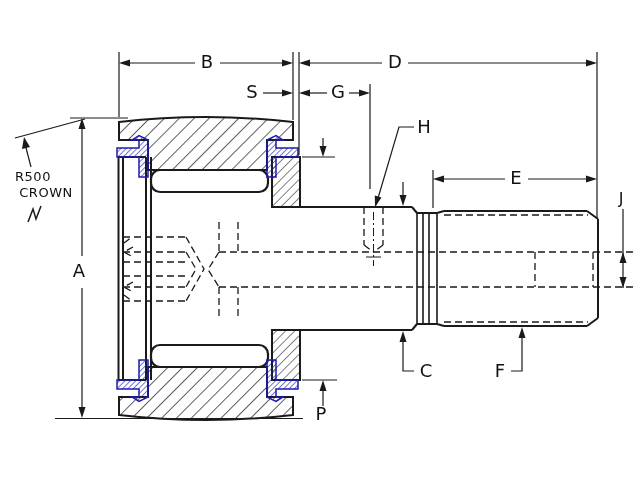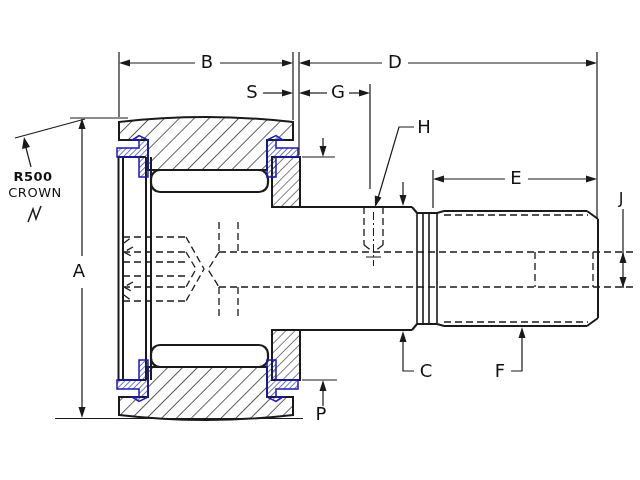--- a/index.html
+++ b/index.html
@@ -198,15 +198,15 @@
 <span class="dim-label" style="left:207px;top:62px;">B</span>
 <span class="dim-label" style="left:426px;top:371px;">C</span>
 <span class="dim-label" style="left:395px;top:62px;">D</span>
 <span class="dim-label" style="left:516px;top:178px;">E</span>
 <span class="dim-label" style="left:500px;top:371px;">F</span>
 <span class="dim-label" style="left:338px;top:92px;">G</span>
 <span class="dim-label" style="left:424px;top:127px;">H</span>
 <span class="dim-label" style="left:621px;top:199px;font-size:16px;">J</span>
 <span class="dim-label" style="left:321px;top:414px;">P</span>
 <span class="dim-label" style="left:252px;top:92px;">S</span>
-<span class="small-label" style="left:33px;top:176px;font-weight:bold;">R500</span>
-<span class="small-label" style="left:35px;top:192px;text-align:center;">CROWN</span>
+<span class="small-label" style="left:33px;top:176px;">R500</span>
+<span class="small-label" style="left:46px;top:192px;text-align:center;">CROWN</span>
 </div>
 
 </body></html>

